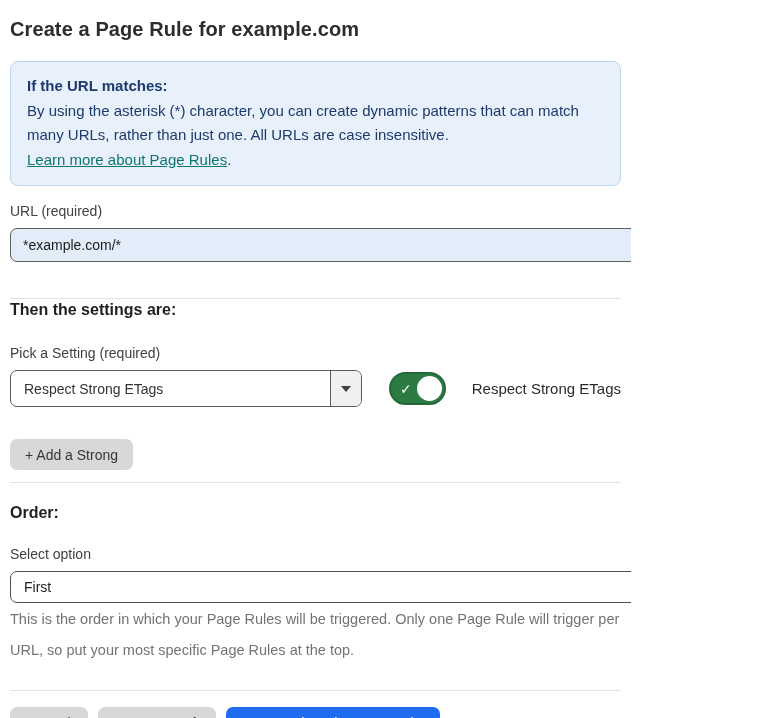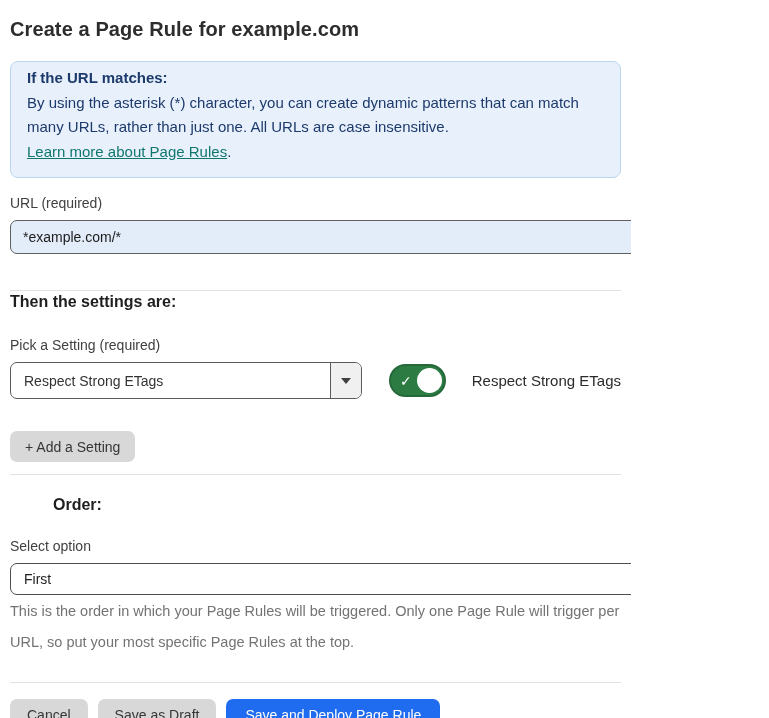--- a/index.html
+++ b/index.html
@@ -21,21 +21,21 @@
     font-size: 20px;
     font-weight: bold;
     color: #2d2d2d;
     letter-spacing: 0.1px;
   }
   .info-box {
     margin-top: 20px;
     background: #e8f1fb;
     border: 1px solid #b9d6ef;
     border-radius: 8px;
-    padding: 4px 16px 13px 16px;
+    padding: 12px 16px 13px 16px;
     color: #1d3a6d;
     font-size: 15px;
     line-height: 24.5px;
   }
   .info-heading { font-weight: bold; }
   .info-link {
     color: #0f766e;
     text-decoration: underline;
     cursor: pointer;
   }
@@ -151,21 +151,21 @@
     background: #d8d8d8;
     border: none;
     border-radius: 7px;
     padding: 0 15px;
     font-size: 14px;
     color: #363636;
     font-family: "Liberation Sans", "DejaVu Sans", sans-serif;
     cursor: pointer;
     display: inline-block;
   }
-  .order-heading { margin-top: 21px; margin-left: 43px; }
+  .order-heading { margin-top: 21px; }
   .order-select-label { margin-top: 24px; }
   .order-select {
     margin-top: 9px;
     width: 749px;
     height: 32px;
     background: #ffffff;
     border: 1px solid #4f4f4f;
     border-radius: 7px;
     display: flex;
     align-items: center;
@@ -246,21 +246,21 @@
         <span class="caret-glyph"></span>
       </span>
     </div>
     <div class="toggle">
       <span class="toggle-check">✓</span>
       <span class="toggle-knob"></span>
     </div>
     <span class="toggle-label">Respect Strong ETags</span>
   </div>
 
-  <button class="add-setting-button">+ Add a Setting</button>
+  <button class="add-setting-button">+ Add a Strong</button>
 
   <hr class="divider divider-2">
 
   <div class="section-heading order-heading">Order:</div>
 
   <div class="form-label order-select-label">Select option</div>
 
   <div class="order-select">
     <span class="order-select-value">First</span>
     <span class="order-caret"></span>

